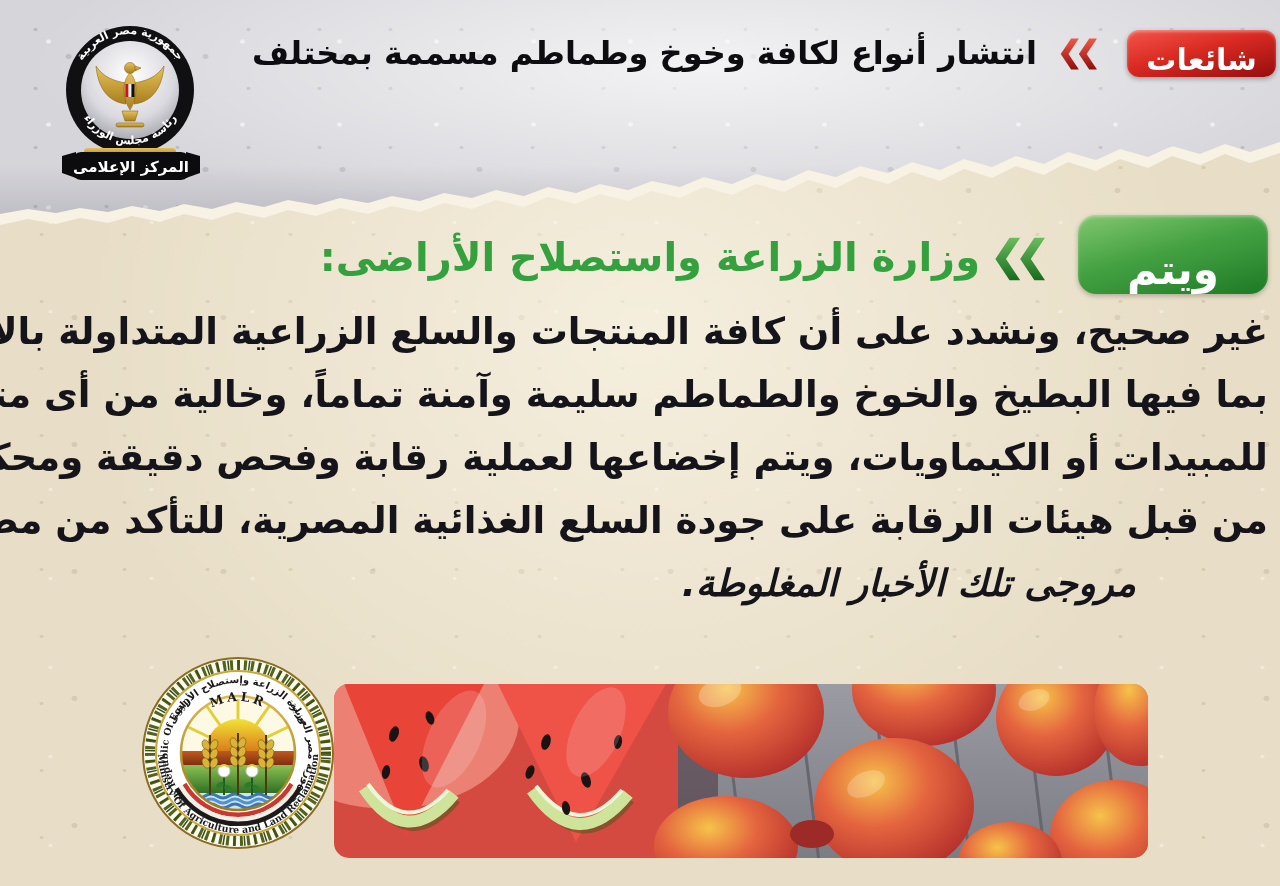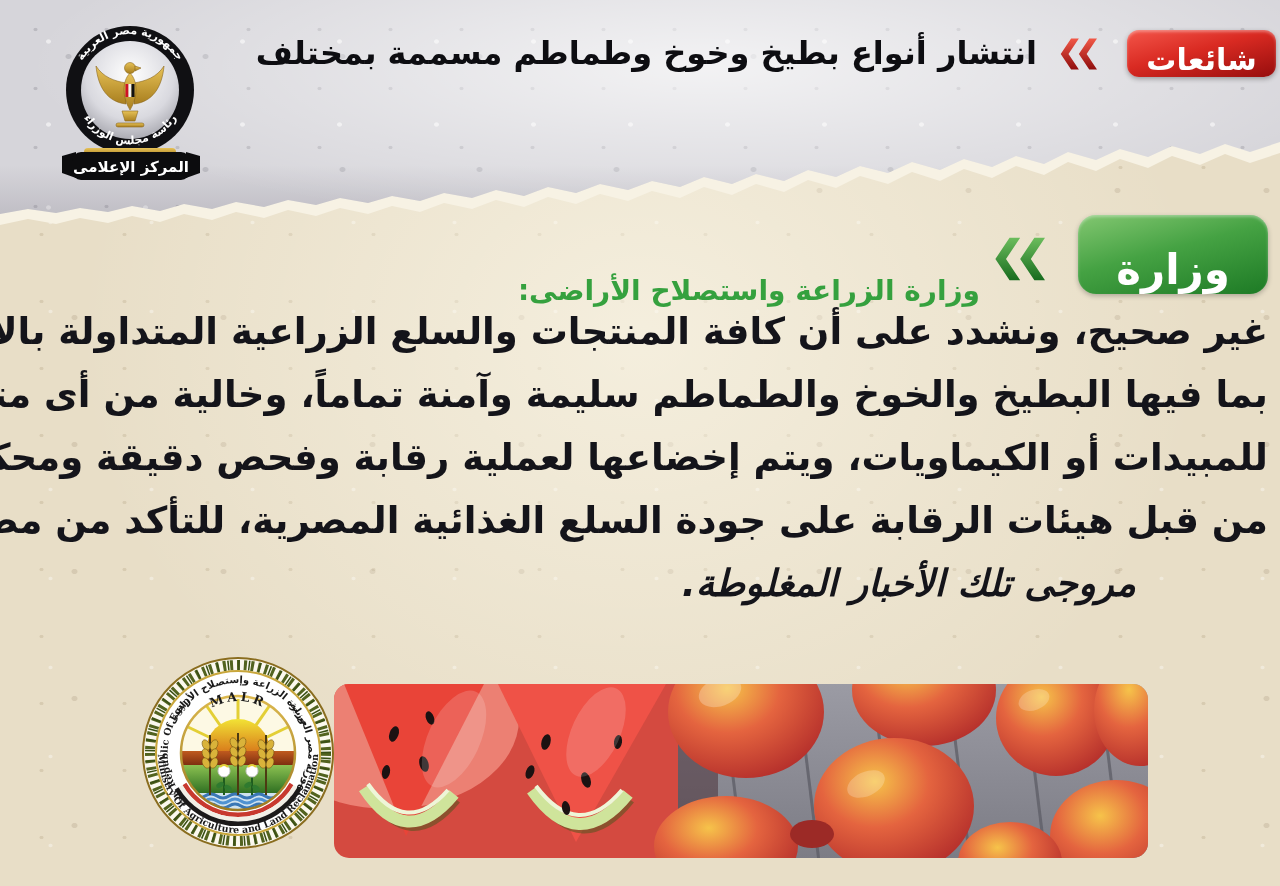--- a/index.html
+++ b/index.html
@@ -46,21 +46,21 @@
     direction:rtl;text-align:right;color:#0d0d11;font-weight:bold;
     font-size:32px;line-height:65px;white-space:nowrap;}
   .cabinet-logo{position:absolute;left:56px;top:12px;z-index:8;}
   
   .badge-facts{top:215px;right:12px;width:190px;height:79px;border-radius:18px;
     background:linear-gradient(165deg,#83c771 0%,#45a243 45%,#1d7a25 100%);
     box-shadow:inset 0 2px 3px rgba(255,255,255,.35), 0 2px 5px rgba(0,0,0,.25);
     font-size:42px;z-index:8;}
   .chev-green{top:237px;right:235px;z-index:8;}
   .ministry-heading{position:absolute;top:234px;right:300px;z-index:8;
-    direction:rtl;color:#35a13e;font-weight:bold;font-size:28px;white-space:nowrap;margin-top:40px;}
+    direction:rtl;color:#35a13e;font-weight:bold;font-size:40px;white-space:nowrap;}
   .body-text{position:absolute;top:300px;left:12px;right:12px;z-index:3;
     direction:rtl;color:#14141a;font-weight:bold;font-size:37px;line-height:63px;}
   .body-line{text-align:center;white-space:nowrap;}
   .body-line.last{text-align:right;padding-left:0;padding-right:132px;font-style:italic;}
   
   .photo-strip{position:absolute;left:334px;top:684px;z-index:2;}
   .ministry-logo{position:absolute;left:140px;top:655px;z-index:4;}
 </style>
 </head>
 <body>
@@ -310,25 +310,25 @@
     <defs>
       <linearGradient id="cr" x1="0" y1="0" x2="0" y2="1">
         <stop offset="0" stop-color="#f25847"></stop>
           <stop offset="1" stop-color="#8f0d0d"></stop>
       </linearGradient>
     </defs>
     <path d="M14 0 h9 L11 18 L23 36 h-9 L2 18 Z" fill="url(#cr)"></path>
     <path d="M35 0 h9 L32 18 L44 36 h-9 L23 18 Z" fill="url(#cr)"></path>
   </svg>
   <div class="rumor-headline">
-    <div>انتشار أنواع بطيخ وخوخ وطماطم مسممة بمختلف</div>
+    <div>انتشار أنواع لكافة وخوخ وطماطم مسممة بمختلف</div>
   </div>
 
   <div class="badge badge-facts">
-    <span>وزارة</span>
+    <span>ويتم</span>
   </div>
   <svg class="chev chev-green" width="52" height="44" viewBox="0 0 44 36">
     <defs>
       <linearGradient id="cg" x1="0" y1="0" x2="0" y2="1">
         <stop offset="0" stop-color="#6cbd5d"></stop>
           <stop offset="1" stop-color="#176b1e"></stop>
       </linearGradient>
     </defs>
     <path d="M14 0 h9 L11 18 L23 36 h-9 L2 18 Z" fill="url(#cg)"></path>
     <path d="M35 0 h9 L32 18 L44 36 h-9 L23 18 Z" fill="url(#cg)"></path>

